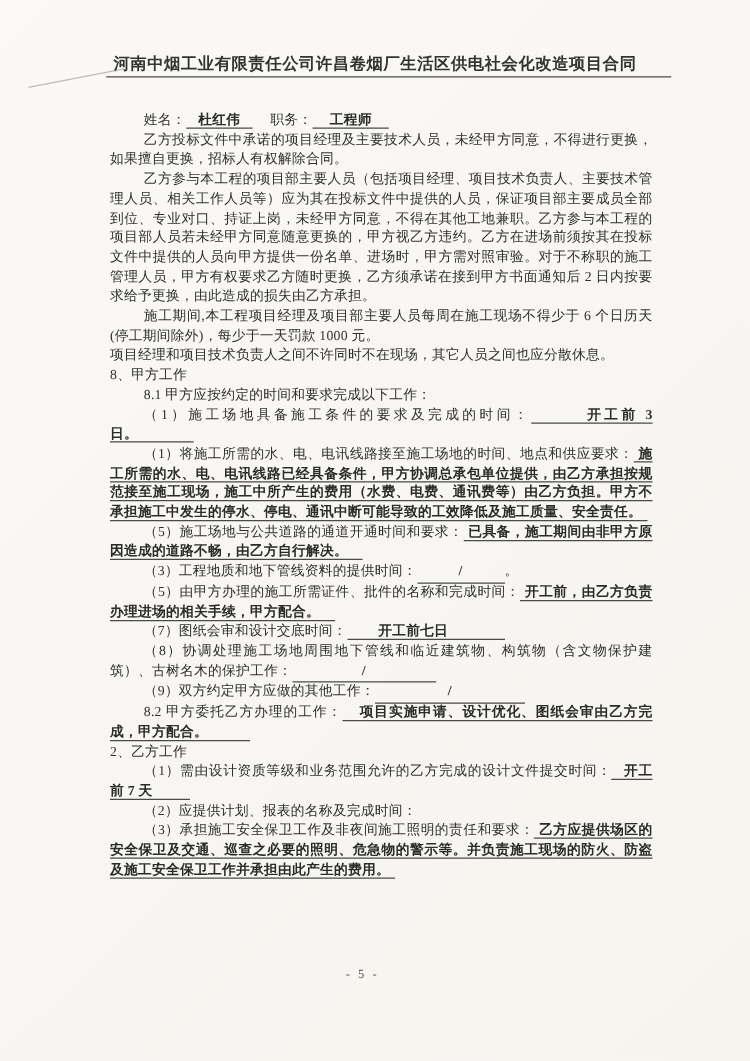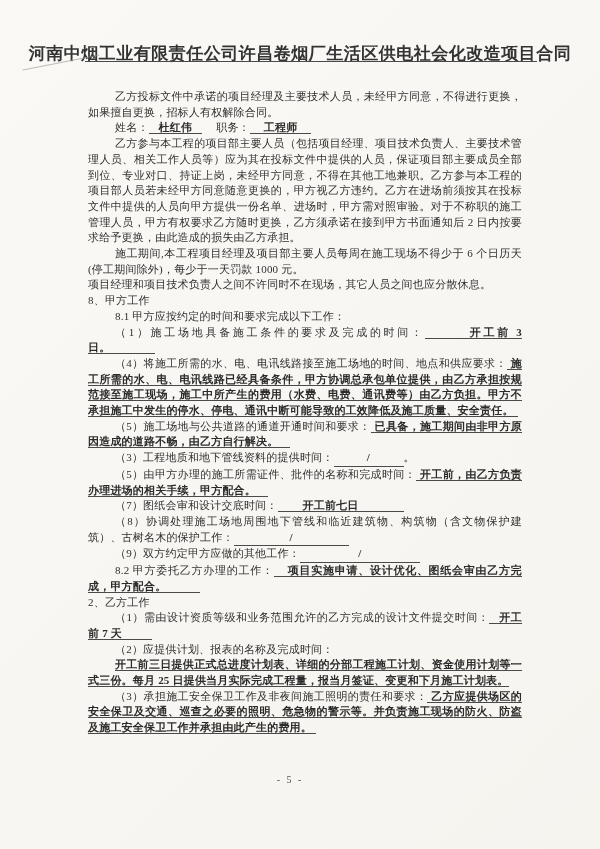--- a/index.html
+++ b/index.html
@@ -9,21 +9,21 @@
     margin:0 auto;
     background:linear-gradient(135deg,#faf9f6 0%,#f7f6f2 55%,#f5f4ef 100%);
     font-family:"Liberation Serif","DejaVu Serif",serif;
     color:#2f2f2f;
     overflow:hidden;
     box-shadow:0 0 4px rgba(0,0,0,.25);
   }
   .doc-title{
     position:absolute;top:42px;left:0;right:0;
     text-align:center;
-    font-size:17px;font-weight:bold;
+    font-size:13px;font-weight:bold;
     letter-spacing:.5px;
     color:#333;
   }
   .title-rule{
     position:absolute;top:61px;left:85px;width:452px;
     border-top:1.5px solid #4a4a4a;
   }
   .scan-artifact{
     position:absolute;top:62px;left:22px;width:78px;
     border-top:1px solid #9a9a98;
@@ -75,37 +75,37 @@
 <body>
 
 <div class="page">
 
   <div class="doc-title">河南中烟工业有限责任公司许昌卷烟厂生活区供电社会化改造项目合同</div>
   <div class="title-rule"></div>
   <div class="scan-artifact"></div>
 
   <div class="content">
 
+    <p class="para indent"><span>姓名：</span><span class="fill pad-name">杜红伟</span><span class="gap-left">职务：</span><span class="fill pad-role">工程师</span></p>
+
     <p class="para indent">乙方投标文件中承诺的项目经理及主要技术人员，未经甲方同意，不得进行更换，如果擅自更换，招标人有权解除合同。</p>
-
-    <p class="para indent"><span>姓名：</span><span class="fill pad-name">杜红伟</span><span class="gap-left">职务：</span><span class="fill pad-role">工程师</span></p>
 
     <p class="para indent">乙方参与本工程的项目部主要人员（包括项目经理、项目技术负责人、主要技术管理人员、相关工作人员等）应为其在投标文件中提供的人员，保证项目部主要成员全部到位、专业对口、持证上岗，未经甲方同意，不得在其他工地兼职。乙方参与本工程的项目部人员若未经甲方同意随意更换的，甲方视乙方违约。乙方在进场前须按其在投标文件中提供的人员向甲方提供一份名单、进场时，甲方需对照审验。对于不称职的施工管理人员，甲方有权要求乙方随时更换，乙方须承诺在接到甲方书面通知后 2 日内按要求给予更换，由此造成的损失由乙方承担。</p>
 
     <p class="para indent">施工期间,本工程项目经理及项目部主要人员每周在施工现场不得少于 6 个日历天(停工期间除外)，每少于一天罚款 1000 元。</p>
 
     <p class="para">项目经理和项目技术负责人之间不许同时不在现场，其它人员之间也应分散休息。</p>
 
     <p class="para">8、甲方工作</p>
 
     <p class="para indent">8.1 甲方应按约定的时间和要求完成以下工作：</p>
 
     <p class="para indent"><span>（1）施工场地具备施工条件的要求及完成的时间：</span><span class="fill pad-wide">开工前 3 日。</span></p>
 
-    <p class="para indent"><span>（4）将施工所需的水、电、电讯线路接至施工场地的时间、地点和供应要求：</span><span class="fill pad-flow">施工所需的水、电、电讯线路已经具备条件，甲方协调总承包单位提供，由乙方承担按规范接至施工现场，施工中所产生的费用（水费、电费、通讯费等）由乙方负担。甲方不承担施工中发生的停水、停电、通讯中断可能导致的工效降低及施工质量、安全责任。</span></p>
+    <p class="para indent"><span>（1）将施工所需的水、电、电讯线路接至施工场地的时间、地点和供应要求：</span><span class="fill pad-flow">施工所需的水、电、电讯线路已经具备条件，甲方协调总承包单位提供，由乙方承担按规范接至施工现场，施工中所产生的费用（水费、电费、通讯费等）由乙方负担。甲方不承担施工中发生的停水、停电、通讯中断可能导致的工效降低及施工质量、安全责任。</span></p>
 
     <p class="para indent"><span>（5）施工场地与公共道路的通道开通时间和要求：</span><span class="fill pad-tail-sm">已具备，施工期间由非甲方原因造成的道路不畅，由乙方自行解决。</span></p>
 
     <p class="para indent"><span>（3）工程地质和地下管线资料的提供时间：</span><span class="slashfill w-70">/</span><span>。</span></p>
 
     <p class="para indent"><span>（5）由甲方办理的施工所需证件、批件的名称和完成时间：</span><span class="fill pad-tail-sm">开工前，由乙方负责办理进场的相关手续，甲方配合。</span></p>
 
 
     <p class="para indent"><span>（7）图纸会审和设计交底时间：</span><span class="fill pad-v7">开工前七日</span></p>
 
@@ -114,21 +114,20 @@
     <p class="para indent"><span>（9）双方约定甲方应做的其他工作：</span><span class="slashfill w-120">/</span></p>
 
     <p class="para indent"><span>8.2 甲方委托乙方办理的工作：</span><span class="fill pad-82">项目实施申请、设计优化、图纸会审由乙方完成，甲方配合。</span></p>
 
     <p class="para sec9-head">2、乙方工作</p>
 
 
     <p class="para indent"><span>（1）需由设计资质等级和业务范围允许的乙方完成的设计文件提交时间：</span><span class="fill pad-91">开工前 7 天</span></p>
 
     <p class="para indent">（2）应提供计划、报表的名称及完成时间：</p>
-    <p class="para indent"><span class="fill">开工前三日提供正式总进度计划表、详细的分部工程施工计划、资金使用计划等一式三份。每月 25 日提供当月实际完成工程量，报当月签证、变更和下月施工计划表。</span></p>
 
     <p class="para indent"><span>（3）承担施工安全保卫工作及非夜间施工照明的责任和要求：</span><span class="fill pad-flow">乙方应提供场区的安全保卫及交通、巡查之必要的照明、危急物的警示等。并负责施工现场的防火、防盗及施工安全保卫工作并承担由此产生的费用。</span></p>
 
   </div>
 
   <div class="page-number">- 5 -</div>
 
 </div>
 
 </body></html>

